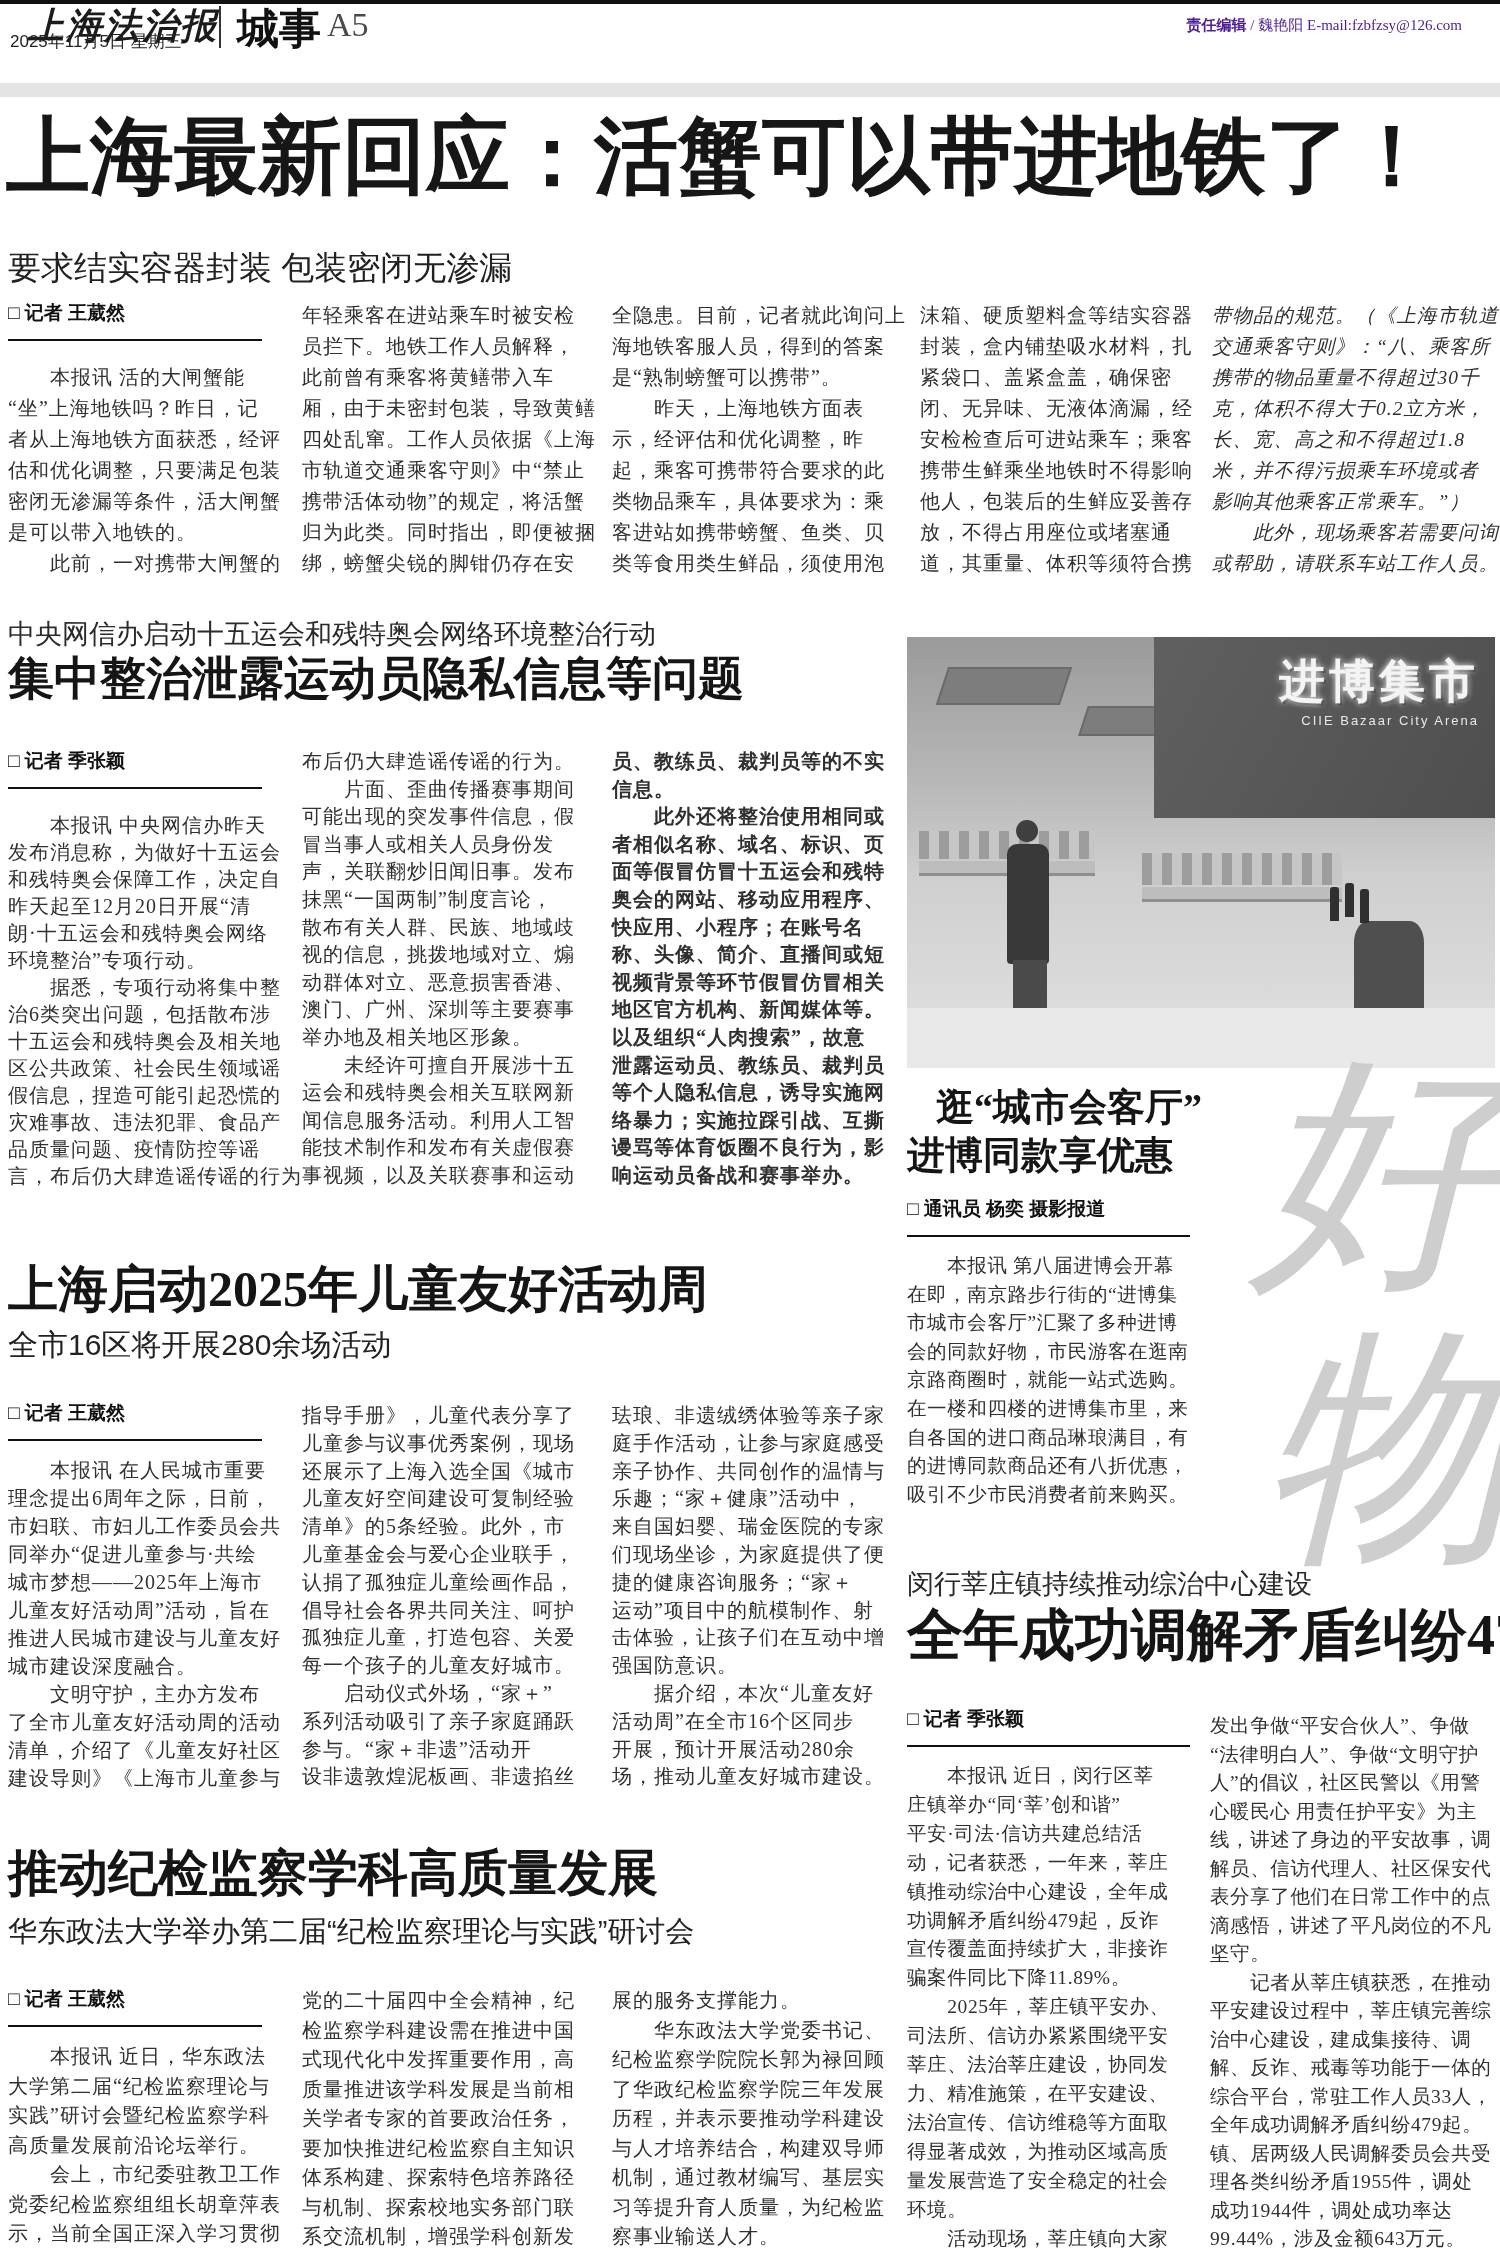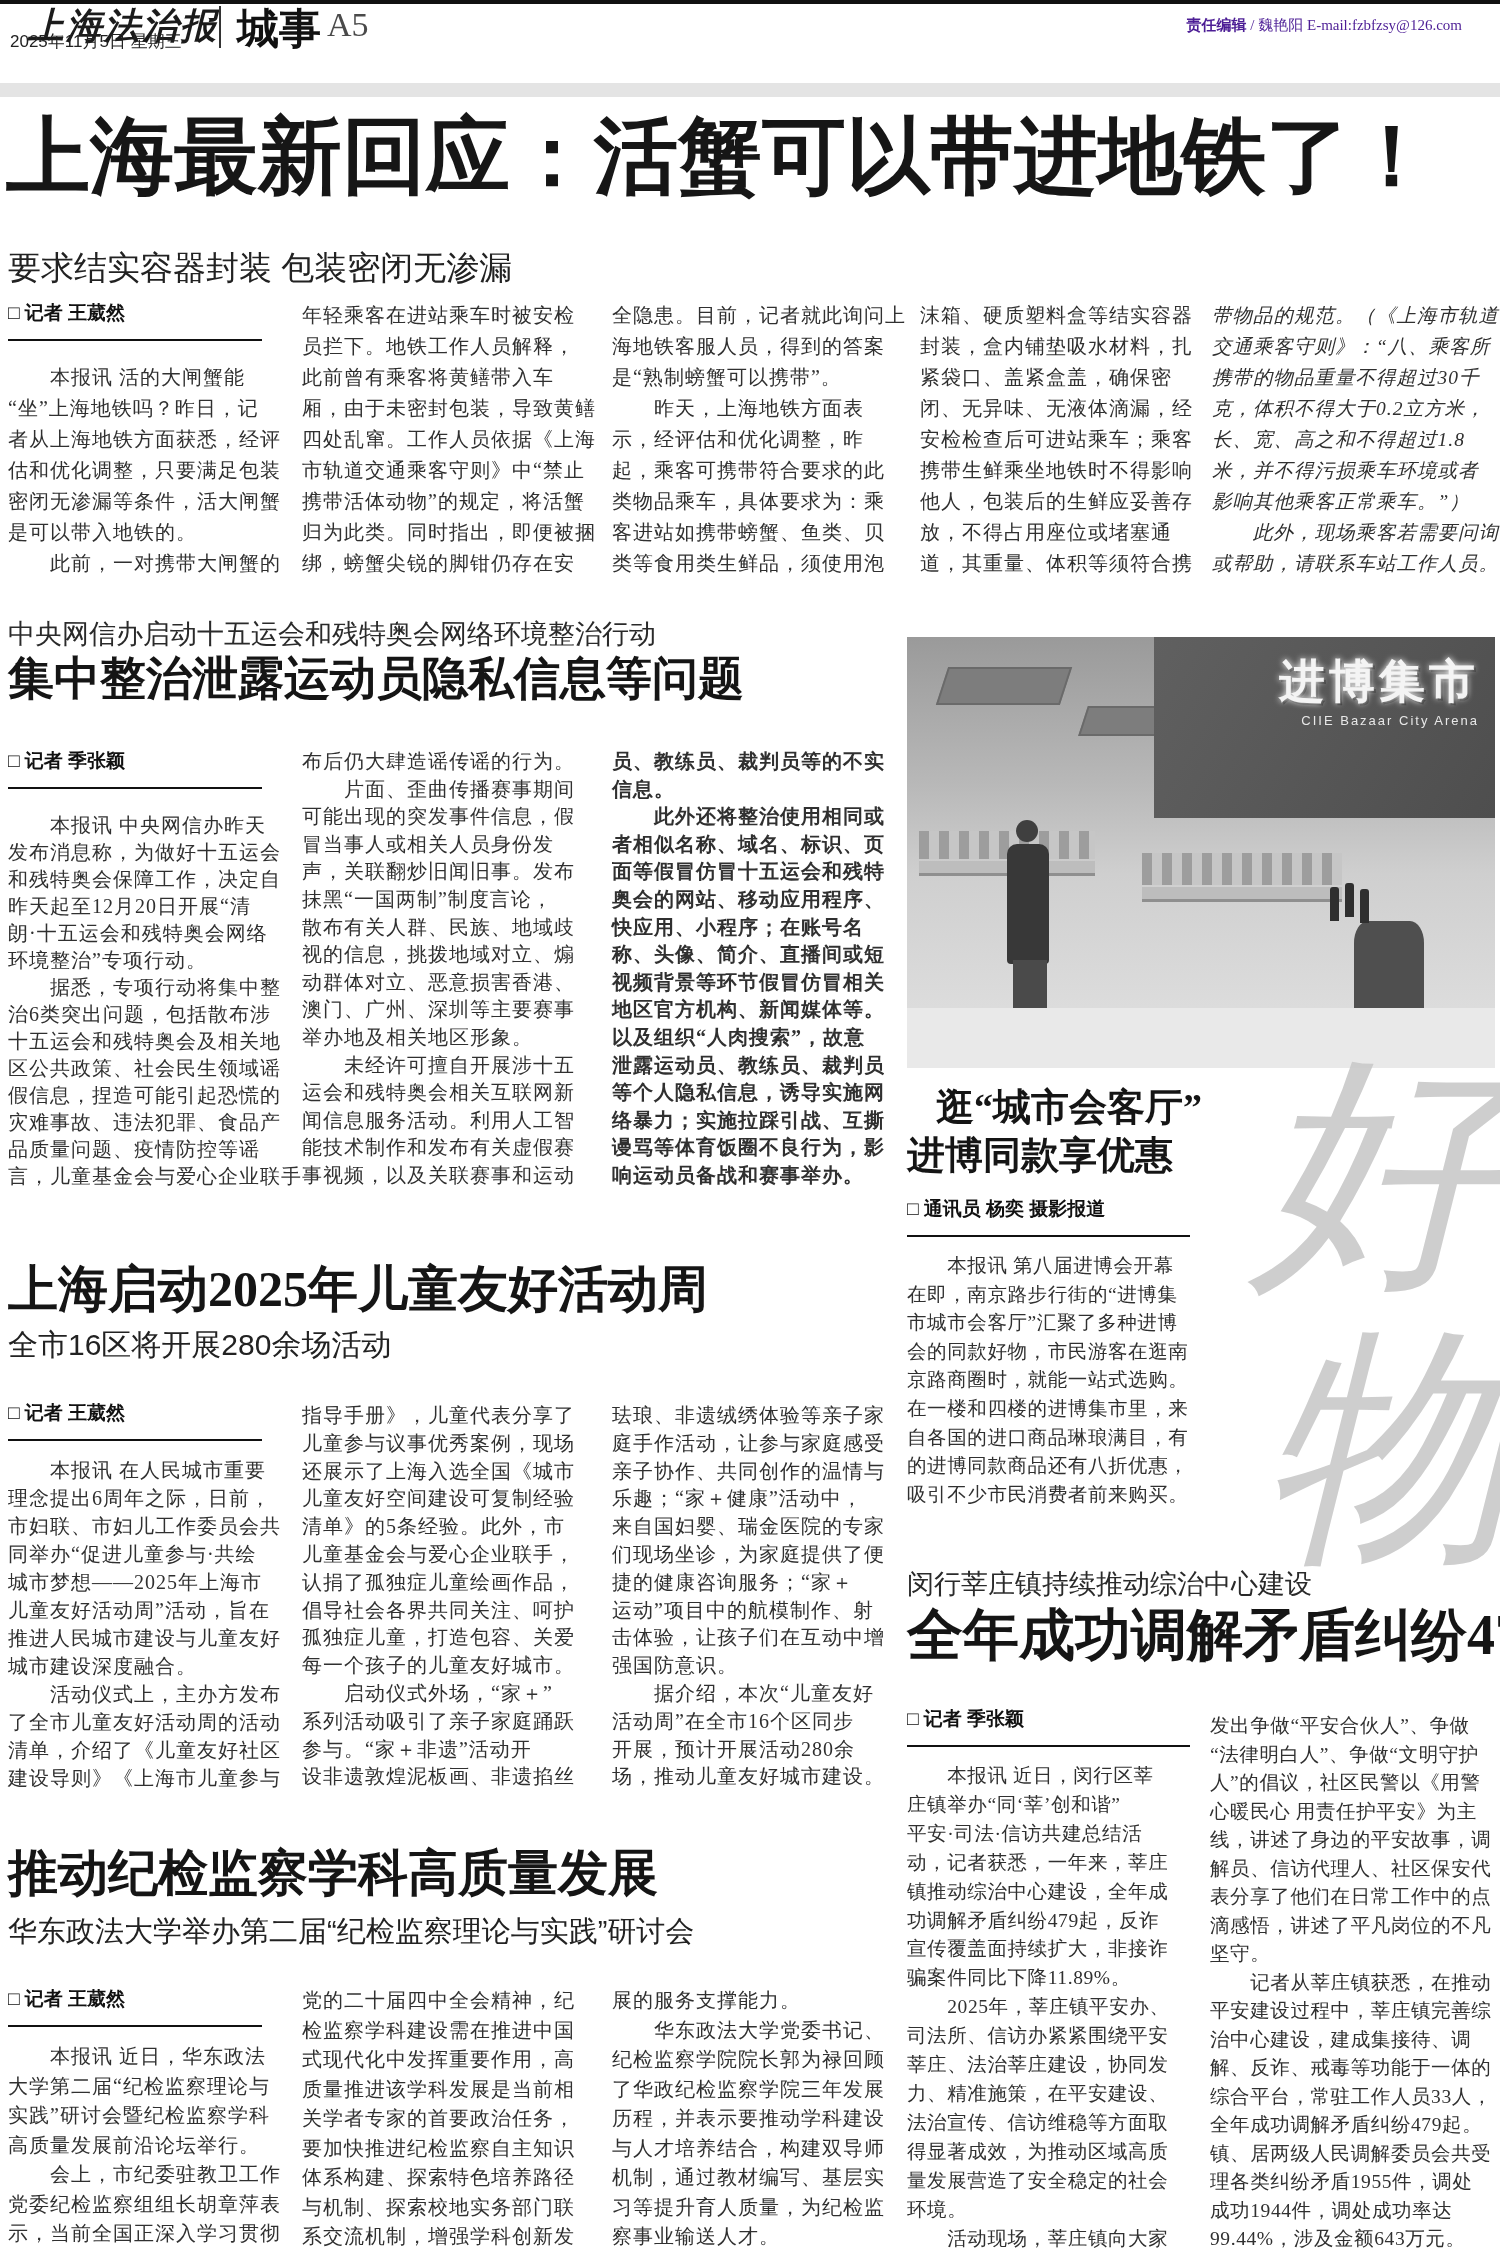--- a/index.html
+++ b/index.html
@@ -137,21 +137,21 @@
         <div class="ln">昨天起至12月20日开展“清</div>
         <div class="ln">朗·十五运会和残特奥会网络</div>
         <div class="ln">环境整治”专项行动。</div>
         <div class="ln">　　据悉，专项行动将集中整</div>
         <div class="ln">治6类突出问题，包括散布涉</div>
         <div class="ln">十五运会和残特奥会及相关地</div>
         <div class="ln">区公共政策、社会民生领域谣</div>
         <div class="ln">假信息，捏造可能引起恐慌的</div>
         <div class="ln">灾难事故、违法犯罪、食品产</div>
         <div class="ln">品质量问题、疫情防控等谣</div>
-        <div class="ln">言，儿童基金会与爱心企业联手</div>
+        <div class="ln">言，布后仍大肆造谣传谣的行为</div>
       </div>
     <div class="abs col" style="left:302px;top:748px;width:272px;line-height:27.6px;">
         <div class="ln">布后仍大肆造谣传谣的行为。</div>
         <div class="ln">　　片面、歪曲传播赛事期间</div>
         <div class="ln">可能出现的突发事件信息，假</div>
         <div class="ln">冒当事人或相关人员身份发</div>
         <div class="ln">声，关联翻炒旧闻旧事。发布</div>
         <div class="ln">抹黑“一国两制”制度言论，</div>
         <div class="ln">散布有关人群、民族、地域歧</div>
         <div class="ln">视的信息，挑拨地域对立、煽</div>
@@ -280,21 +280,21 @@
     <div class="abs byline" style="left:8px;top:1400px;width:254px;">□ 记者 王葳然</div>
     <div class="abs col" style="left:8px;top:1456px;width:256px;line-height:28px;">
         <div class="ln">　　本报讯 在人民城市重要</div>
         <div class="ln">理念提出6周年之际，日前，</div>
         <div class="ln">市妇联、市妇儿工作委员会共</div>
         <div class="ln">同举办“促进儿童参与·共绘</div>
         <div class="ln">城市梦想——2025年上海市</div>
         <div class="ln">儿童友好活动周”活动，旨在</div>
         <div class="ln">推进人民城市建设与儿童友好</div>
         <div class="ln">城市建设深度融合。</div>
-        <div class="ln">　　活动仪式上，主办方发布</div>
+        <div class="ln">　　文明守护，主办方发布</div>
         <div class="ln">了全市儿童友好活动周的活动</div>
         <div class="ln">清单，介绍了《儿童友好社区</div>
         <div class="ln">建设导则》《上海市儿童参与</div>
       </div>
     <div class="abs col" style="left:302px;top:1402px;width:272px;line-height:27.8px;">
         <div class="ln">指导手册》，儿童代表分享了</div>
         <div class="ln">儿童参与议事优秀案例，现场</div>
         <div class="ln">还展示了上海入选全国《城市</div>
         <div class="ln">儿童友好空间建设可复制经验</div>
         <div class="ln">清单》的5条经验。此外，市</div>

